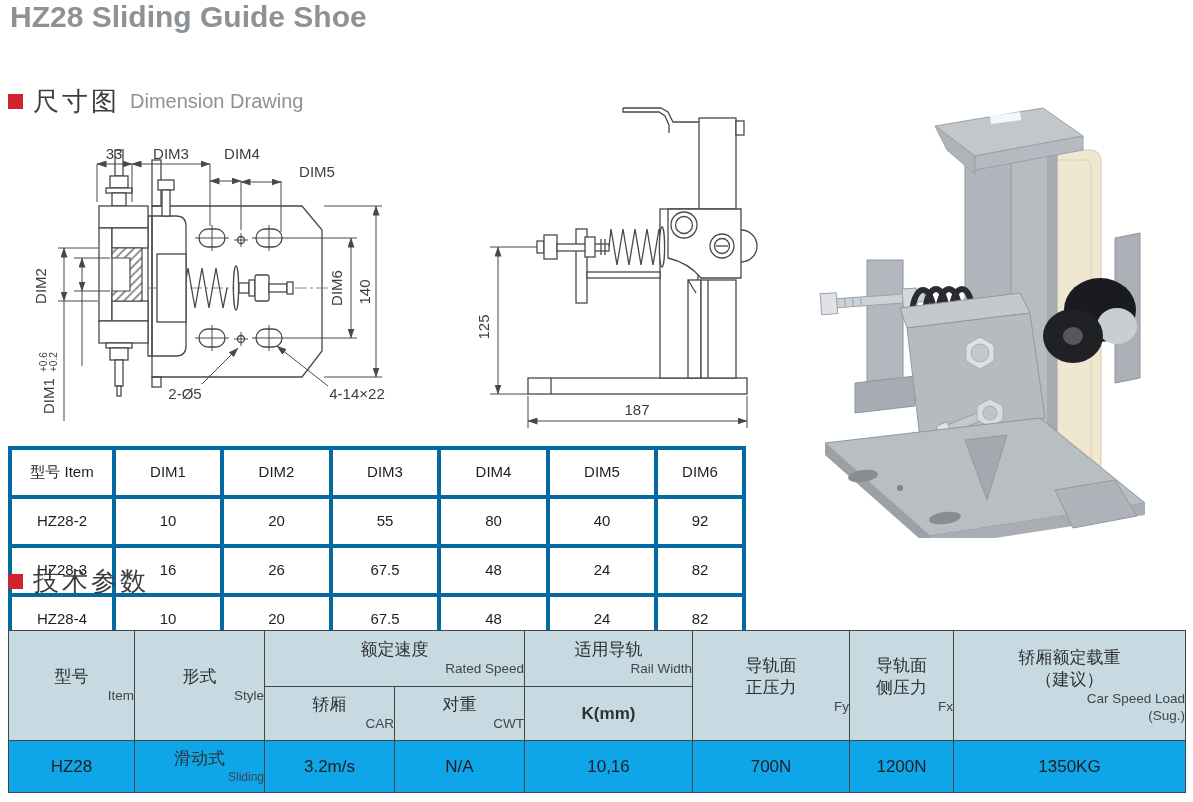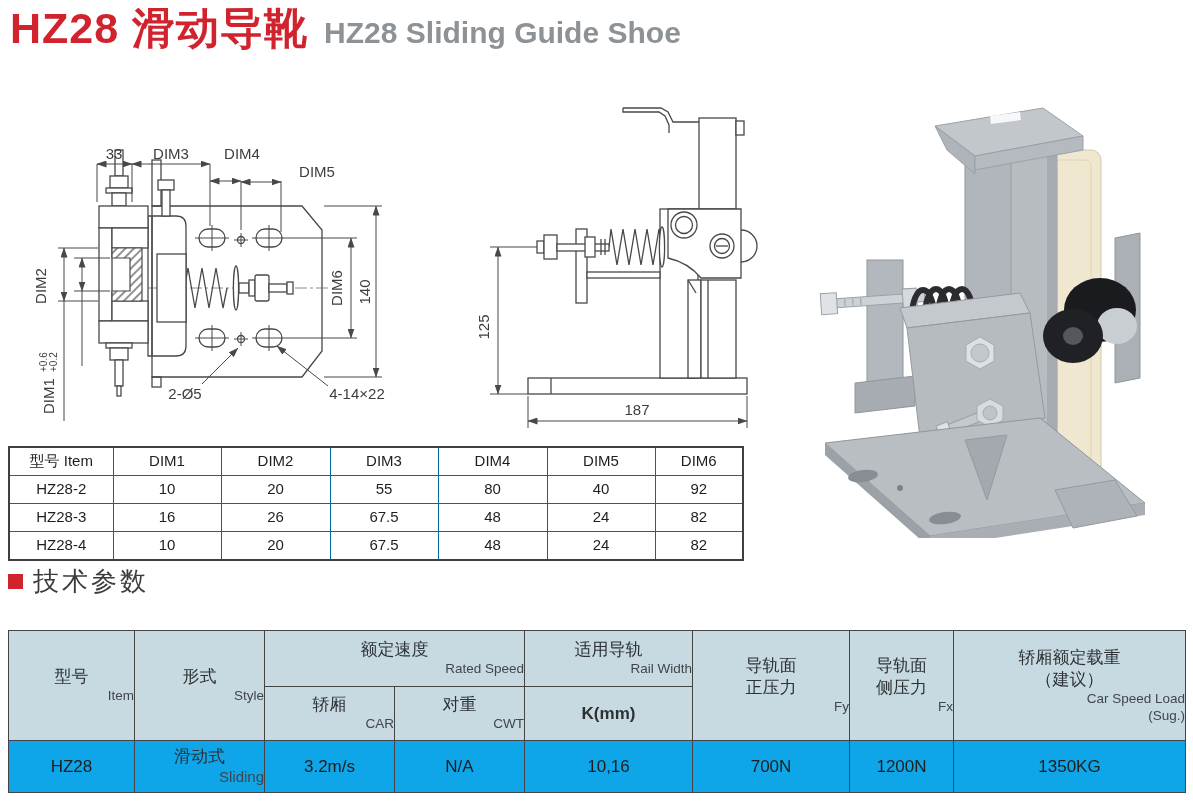--- a/index.html
+++ b/index.html
@@ -10,22 +10,22 @@
   .title-en{font-size:30px;color:#8d9296;font-weight:bold;}
   .section-header{position:absolute;left:8px;display:flex;align-items:center;gap:10px;}
   .sec-square{width:15px;height:15px;background:#d0232e;flex:0 0 auto;}
   .sec-cn{font-size:26px;color:#3c3c3c;letter-spacing:3px;}
   .sec-en{font-size:20px;color:#8d9296;}
   #sec-dimension{top:84px;}
   #sec-technical{top:564px;}
 
   table{border-collapse:collapse;table-layout:fixed;}
   .dim-table{position:absolute;left:8px;top:446px;width:734px;border:2px solid #3f3f3f;}
-  .dim-table th,.dim-table td{border:1px solid #0369a1;text-align:center;font-size:15px;
-      color:#1e1e1e;height:21px;padding:3px;font-weight:normal;line-height:1.1;}
+  .dim-table th,.dim-table td{border:4px solid #0369a1;text-align:center;font-size:15px;
+      color:#1e1e1e;height:21px;padding:12px;font-weight:normal;line-height:1.1;}
 
   .tech-table{position:absolute;left:8px;top:630px;width:1177px;border:1px solid #444;}
   .tech-table th,.tech-table td{border:1px solid #444;text-align:center;vertical-align:middle;padding:0;}
   .tech-table th{background:#c7dae2;font-weight:normal;}
   .tech-table tr.h1{height:56px;}
   .tech-table tr.h2{height:54px;}
   .tech-table tr.data{height:52px;}
   .cn-l{display:block;font-size:17px;color:#2d3134;line-height:1.3;}
   .en-l{display:block;font-size:13.5px;color:#41464b;line-height:1.25;text-align:right;}
   .k-l{display:block;font-size:17px;color:#2d3134;font-weight:bold;}
@@ -39,24 +39,28 @@
   .cl{stroke:#6a6d70;stroke-width:0.8;fill:none;stroke-dasharray:12 3 3 3;}
   .dt{font-size:15px;fill:#3b3e41;}
   .dts{font-size:10px;fill:#3b3e41;}
 </style>
 </head>
 <body>
 
 <div class="page">
 
   <div class="title-row">
-    <span class="title-cn">HZ28 滑动导靴</span>
     <span class="title-en">HZ28 Sliding Guide Shoe</span>
   </div>
 
+  <div class="section-header" id="sec-dimension">
+    <span class="sec-square"></span>
+    <span class="sec-cn">尺寸图</span>
+    <span class="sec-en">Dimension Drawing</span>
+  </div>
 
   <svg class="drawing" style="left:30px;top:136px;" width="420" height="300" viewBox="0 0 420 300">
     <defs>
       <marker id="ah" viewBox="0 0 10 7" refX="9.5" refY="3.5" markerWidth="10" markerHeight="7" orient="auto-start-reverse">
         <path d="M0,0 L10,3.5 L0,7 Z" fill="#46494c"></path>
       </marker>
       <pattern id="hatch" patternUnits="userSpaceOnUse" width="6" height="6" patternTransform="rotate(45)">
         <rect width="6" height="6" fill="#fff"></rect>
         <line x1="3" y1="0" x2="3" y2="6" stroke="#55585b" stroke-width="1.3"></line>
       </pattern>
@@ -429,21 +433,21 @@
         <span class="en-l">CWT</span>
       </th>
       <th>
         <span class="k-l">K(mm)</span>
       </th>
     </tr>
     <tr class="data">
       <td>HZ28</td>
       <td>
         <span class="cn-l">滑动式</span>
-        <span class="en-l" style="font-size:15px">Sliding</span>
+        <span class="en-l" style="font-size:12px">Sliding</span>
       </td>
       <td>3.2m/s</td>
       <td>N/A</td>
       <td>10,16</td>
       <td>700N</td>
       <td>1200N</td>
       <td>1350KG</td>
     </tr>
   </tbody>
     </table>

